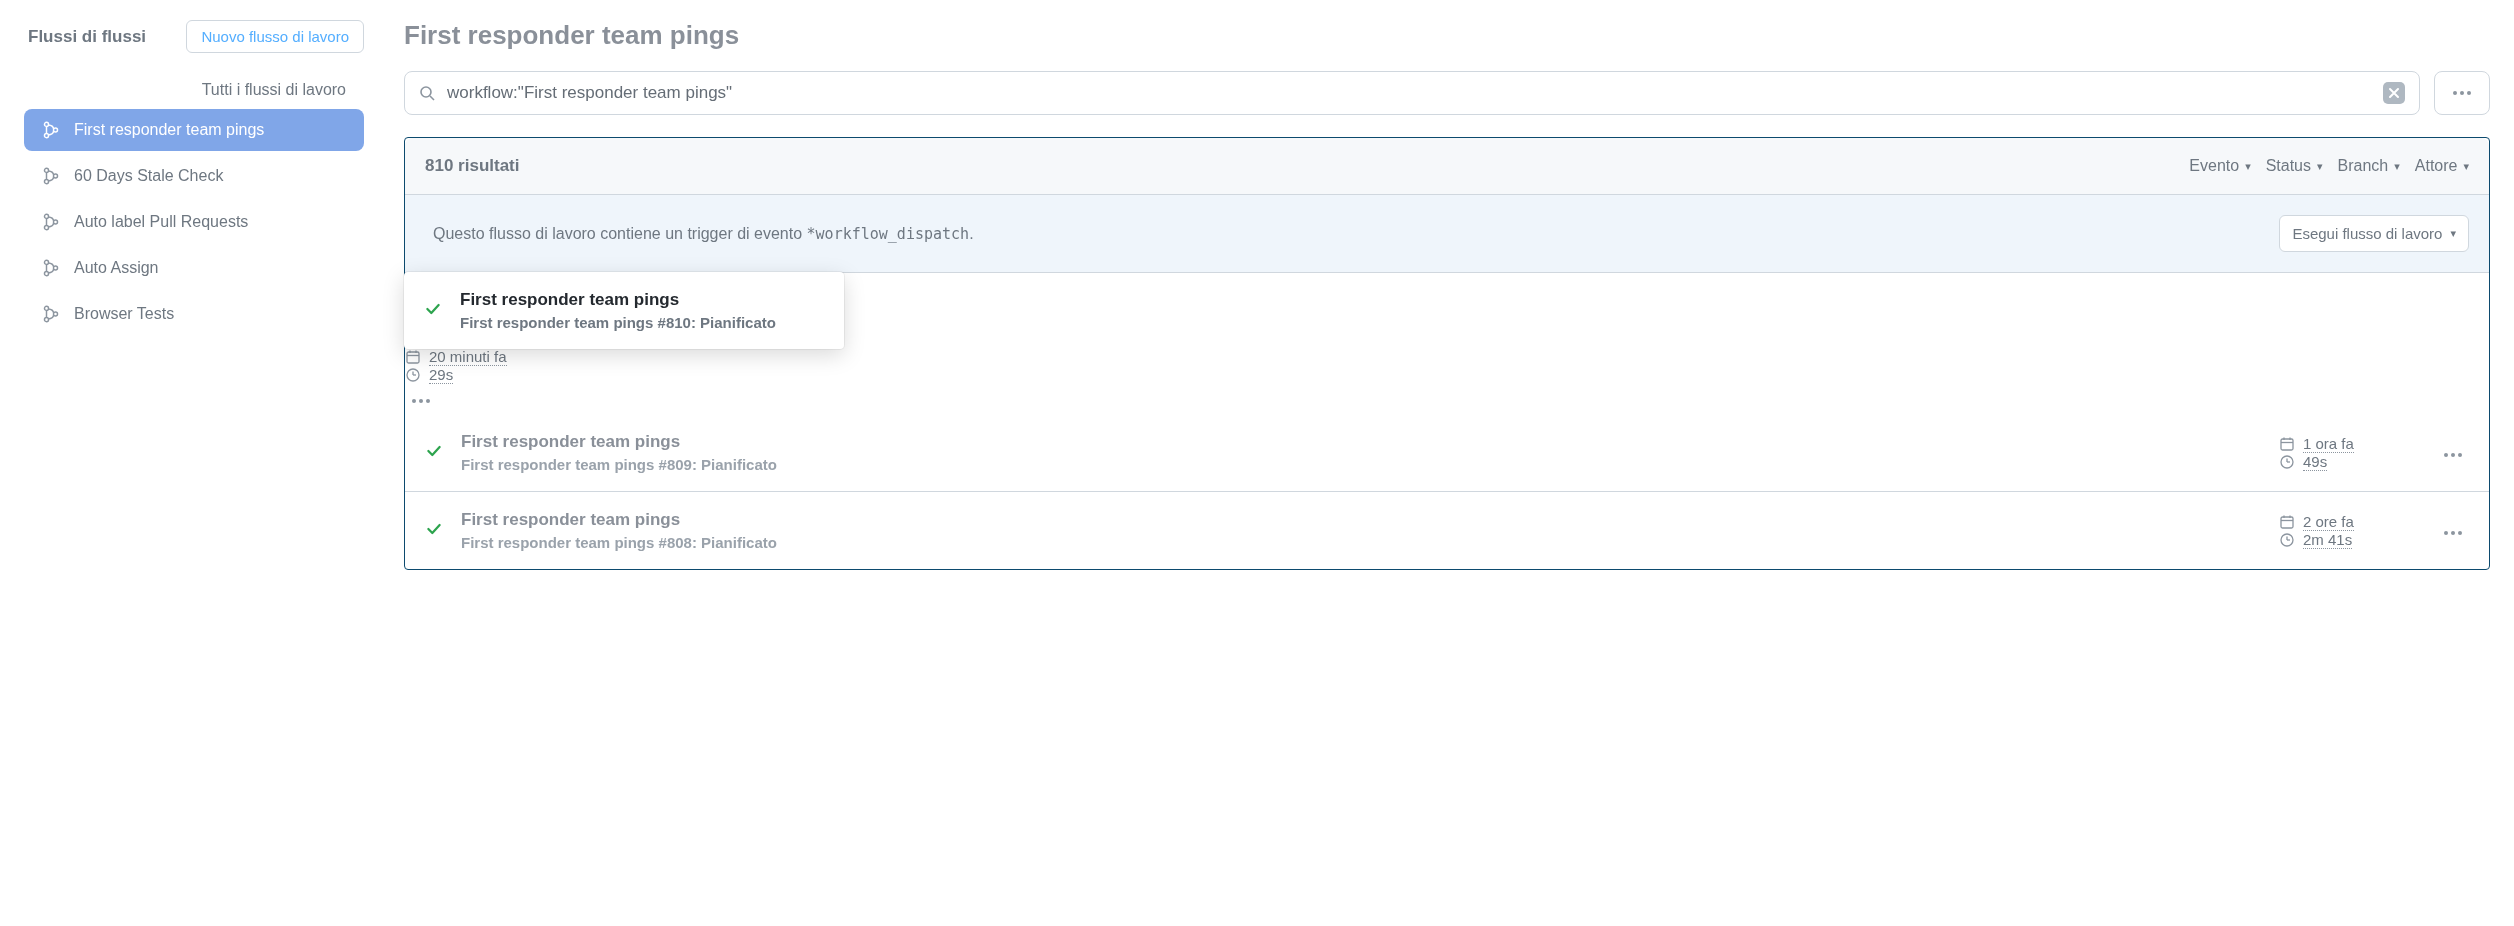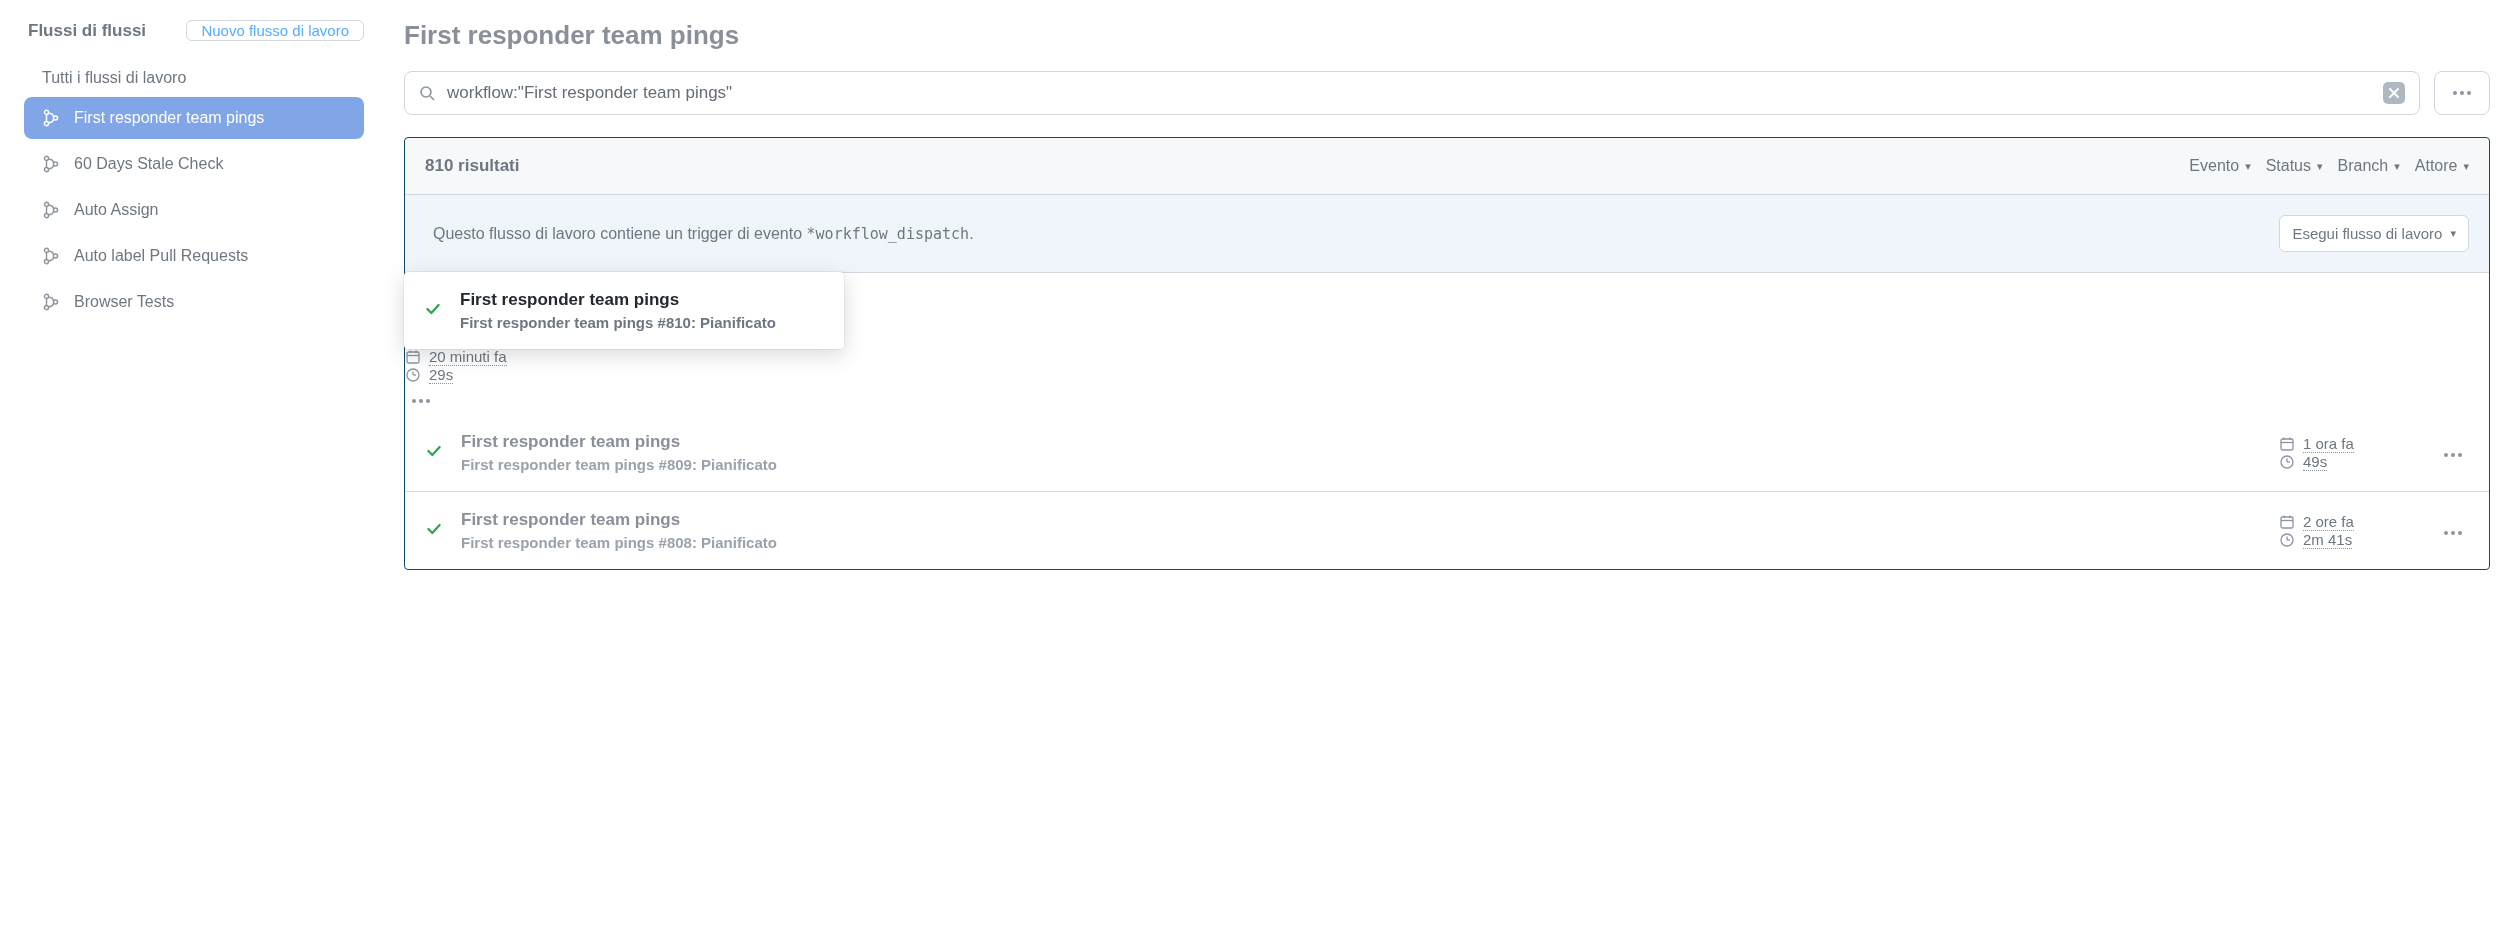--- a/index.html
+++ b/index.html
@@ -10,25 +10,25 @@
     padding: 20px 24px;
   }
   .layout { display: flex; gap: 40px; }
   .sidebar { width: 340px; flex-shrink: 0; }
   .sidebar-header {
     display: flex; justify-content: space-between; align-items: center;
     margin-bottom: 18px; padding-left: 4px;
   }
   .sidebar-title { font-size: 17px; font-weight: 600; color: #6e7781; }
   .new-workflow-btn {
-    border: 1px solid #d0d7de; border-radius: 6px; padding: 1px 14px;
+    border: 1px solid #d0d7de; border-radius: 6px; padding: 7px 14px;
     color: #54aeff; font-size: 15px; background: #fff; cursor: pointer; margin-left: 16px;
   }
   .all-workflows {
-    padding: 10px 18px; font-size: 16px; color: #6e7781; cursor: pointer;
+    padding: 10px 18px; font-size: 16px; color: #6e7781; cursor: pointer; text-align: right;
   }
   .wf-item {
     display: flex; align-items: center; gap: 14px;
     padding: 12px 18px; border-radius: 8px; margin-bottom: 4px;
     font-size: 16px; color: #6e7781; cursor: pointer;
   }
   .wf-item.active { background: #80a6e8; color: #ffffff; }
   .wf-icon { width: 18px; height: 18px; flex-shrink: 0; }
   .wf-icon svg { display: block; }
 
@@ -138,32 +138,32 @@
         </div>
         <div class="wf-item">
           <span class="wf-icon">
             <svg viewBox="0 0 16 16" fill="none" stroke="#8c959f" stroke-width="1.3">
               <circle cx="4" cy="3" r="1.8"></circle>
               <circle cx="4" cy="13" r="1.8"></circle>
               <circle cx="12" cy="8" r="1.8"></circle>
               <path d="M4 4.8 V11.2 M5.5 3.6 Q10 4 10.3 7 M5.5 12.4 Q10 12 10.3 9"></path>
             </svg>
           </span>
+          <span>Auto label Pull Requests</span>
+        </div>
+        <div class="wf-item">
+          <span class="wf-icon">
+            <svg viewBox="0 0 16 16" fill="none" stroke="#8c959f" stroke-width="1.3">
+              <circle cx="4" cy="3" r="1.8"></circle>
+              <circle cx="4" cy="13" r="1.8"></circle>
+              <circle cx="12" cy="8" r="1.8"></circle>
+              <path d="M4 4.8 V11.2 M5.5 3.6 Q10 4 10.3 7 M5.5 12.4 Q10 12 10.3 9"></path>
+            </svg>
+          </span>
           <span>Auto Assign</span>
-        </div>
-        <div class="wf-item">
-          <span class="wf-icon">
-            <svg viewBox="0 0 16 16" fill="none" stroke="#8c959f" stroke-width="1.3">
-              <circle cx="4" cy="3" r="1.8"></circle>
-              <circle cx="4" cy="13" r="1.8"></circle>
-              <circle cx="12" cy="8" r="1.8"></circle>
-              <path d="M4 4.8 V11.2 M5.5 3.6 Q10 4 10.3 7 M5.5 12.4 Q10 12 10.3 9"></path>
-            </svg>
-          </span>
-          <span>Auto label Pull Requests</span>
         </div>
         <div class="wf-item">
           <span class="wf-icon">
             <svg viewBox="0 0 16 16" fill="none" stroke="#8c959f" stroke-width="1.3">
               <circle cx="4" cy="3" r="1.8"></circle>
               <circle cx="4" cy="13" r="1.8"></circle>
               <circle cx="12" cy="8" r="1.8"></circle>
               <path d="M4 4.8 V11.2 M5.5 3.6 Q10 4 10.3 7 M5.5 12.4 Q10 12 10.3 9"></path>
             </svg>
           </span>

